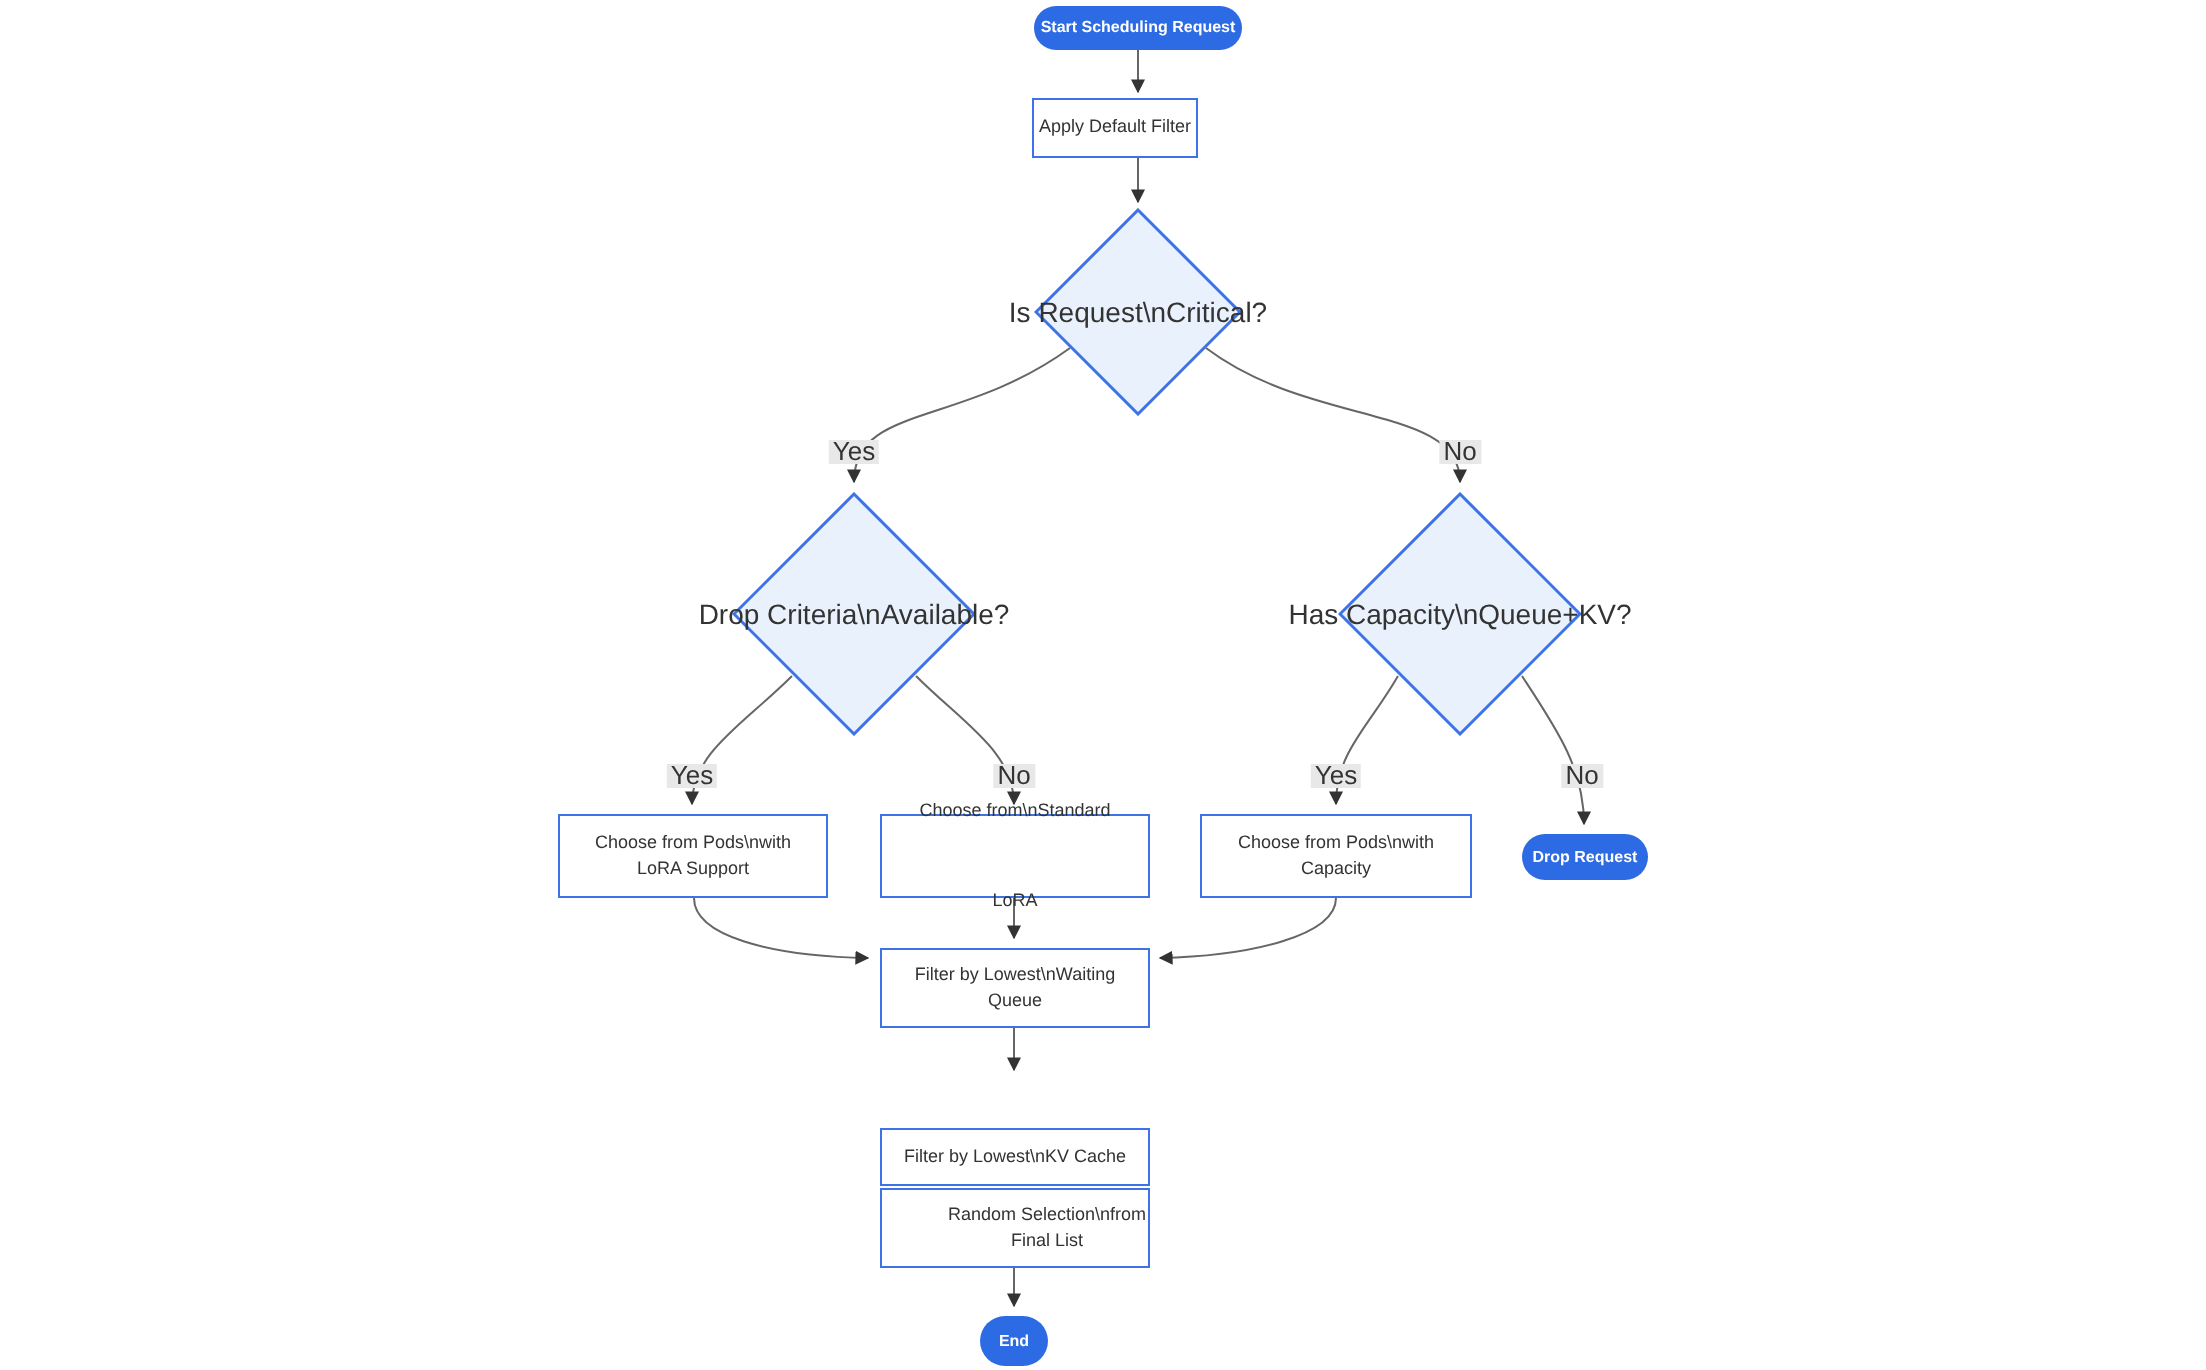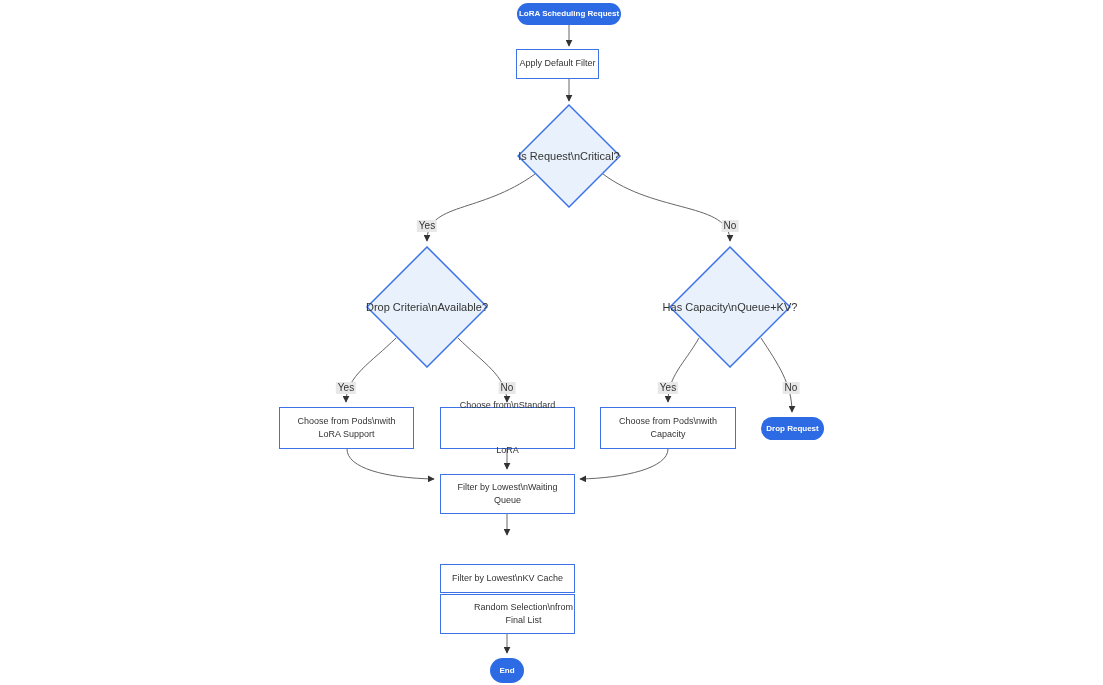--- a/index.html
+++ b/index.html
@@ -32,29 +32,29 @@
     background:var(--node-fill);
     border:1.4px solid var(--node-border);
     font-size:9px;
   }
   .pill-node{
     background:var(--accent);
     color:var(--pill-text);
     font-weight:bold;
     font-size:8px;
   }
-  .diamond-node{font-size:11px;}
+  .diamond-node{font-size:14px;}
   .diamond-node svg{position:absolute;left:0;top:0;width:100%;height:100%;}
   .diamond-node .diamond-shape{fill:var(--decision-fill);stroke:var(--node-border);stroke-width:1.5px;}
   .diamond-node .line{position:relative;z-index:2;}
   .edge-label{
     position:absolute;
     transform:translate(-50%,-50%);
     background:var(--edge-label-bg);
-    font-size:10px;
+    font-size:13px;
     padding:0 2px;
     line-height:12px;
     z-index:3;
   }
 </style>
 </head>
 <body>
 
 <div id="canvas">
 
@@ -74,21 +74,21 @@
     <path class="edge" d="M761,338 C778,364 792,384 792,412" marker-end="url(#arrow)"></path>
     <path class="edge" d="M347,449 C347,468 385,478 434,479" marker-end="url(#arrow)"></path>
     <path class="edge" d="M507,449 V469" marker-end="url(#arrow)"></path>
     <path class="edge" d="M668,449 C668,468 625,478 580,479" marker-end="url(#arrow)"></path>
     <path class="edge" d="M507,514 V535" marker-end="url(#arrow)"></path>
     <path class="edge" d="M507,569 V589" marker-end="url(#arrow)"></path>
     <path class="edge" d="M507,634 V653" marker-end="url(#arrow)"></path>
   </svg>
 
   <div class="node pill-node" style="left:517px;top:3px;width:104px;height:22px;border-radius:11px;">
-    <span class="line">LoRA Scheduling Request</span>
+    <span class="line">Start Scheduling Request</span>
   </div>
 
   <div class="node rect-node" style="left:516px;top:49px;width:83px;height:30px;">
     <span class="line">Apply Default Filter</span>
   </div>
 
   <div class="node diamond-node" style="left:517px;top:104px;width:104px;height:104px;">
     <svg viewBox="0 0 104 104">
       <polygon class="diamond-shape" points="52,1 103,52 52,103 1,52"></polygon>
     </svg>

